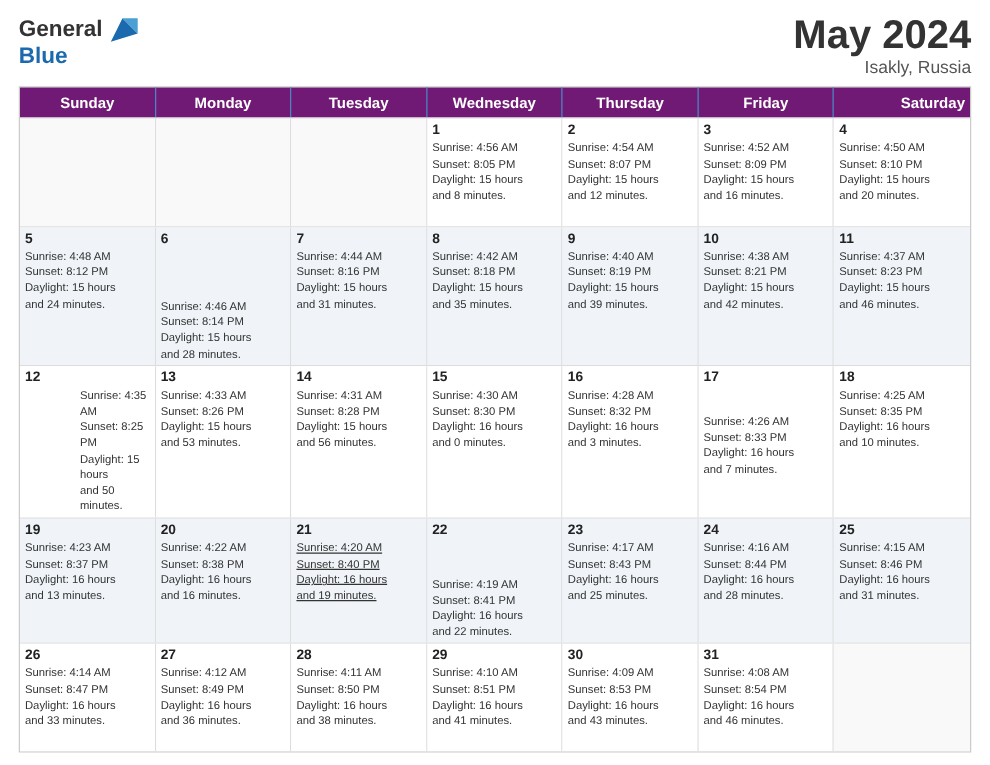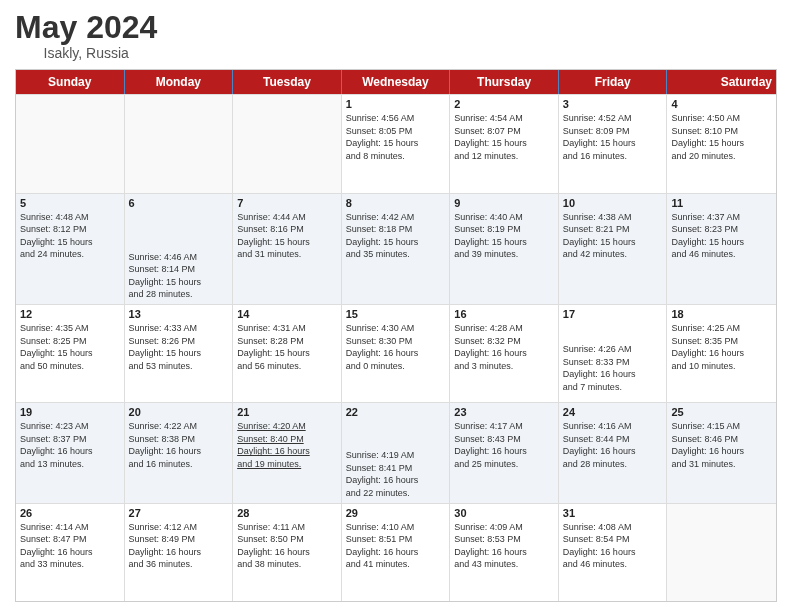--- a/index.html
+++ b/index.html
@@ -46,32 +46,31 @@
     }
     .month-title {
       font-size: 32px;
       font-weight: bold;
       color: #333;
       line-height: 1.1;
     }
     .location-title {
       font-size: 14px;
       color: #555;
-      text-align: center;
     }
     .calendar {
       flex: 1;
       display: flex;
       flex-direction: column;
       border: 1px solid #ccc;
     }
     .cal-header {
       display: grid;
       grid-template-columns: repeat(7, 1fr);
-      background: #b91c1c;
+      background: #701a75;
     }
     .cal-header-cell {
       color: #fff;
       font-weight: bold;
       font-size: 12px;
       padding: 5px 4px;
       text-align: center;
       border-right: 1px solid #4a85c5;
     }
     .cal-header-cell:last-child {
@@ -117,20 +116,34 @@
       font-size: 9px;
       line-height: 1.4;
       color: #333;
     }
   </style>
 </head>
 <body>
 
 <div class="page">
   <div class="header">
+    <div class="logo">
+      <div>
+        <div style="display:flex; align-items:center;">
+          <span class="logo-text">
+            <span style="color:#333;">General</span>
+          </span>
+          <svg class="logo-icon" viewBox="0 0 30 30" xmlns="http://www.w3.org/2000/svg">
+            <polygon points="5,25 15,5 28,18" fill="#1a6aad"></polygon>
+            <polygon points="15,5 28,18 28,5" fill="#4a9fd4"></polygon>
+          </svg>
+        </div>
+        <div style="color:#1a6aad; font-size:18px; font-weight:bold; margin-top:-4px;">Blue</div>
+      </div>
+    </div>
     <div class="title-block">
       <div class="month-title">May 2024</div>
       <div class="location-title">Isakly, Russia</div>
     </div>
   </div>
 
   <div class="calendar">
     <div class="cal-header">
     <div class="cal-header-cell">Sunday</div>
         <div class="cal-header-cell">Monday</div>
@@ -221,21 +234,21 @@
             <div class="day-number">11</div>
             <div class="cell-text" style="white-space: pre-line;">Sunrise: 4:37 AM
 Sunset: 8:23 PM
 Daylight: 15 hours
 and 46 minutes.</div>
           </div>
         </div>
         <div class="cal-row">
           <div class="cal-cell">
             <div class="day-number">12</div>
-            <div class="cell-text" style="white-space: pre-line;">Sunrise: 4:35 AM
+            <div class="cell-text" style="white-space: pre-line; margin-left: 44px;">Sunrise: 4:35 AM
 Sunset: 8:25 PM
 Daylight: 15 hours
 and 50 minutes.</div>
           </div>
           <div class="cal-cell">
             <div class="day-number">13</div>
             <div class="cell-text" style="white-space: pre-line;">Sunrise: 4:33 AM
 Sunset: 8:26 PM
 Daylight: 15 hours
 and 53 minutes.</div>

